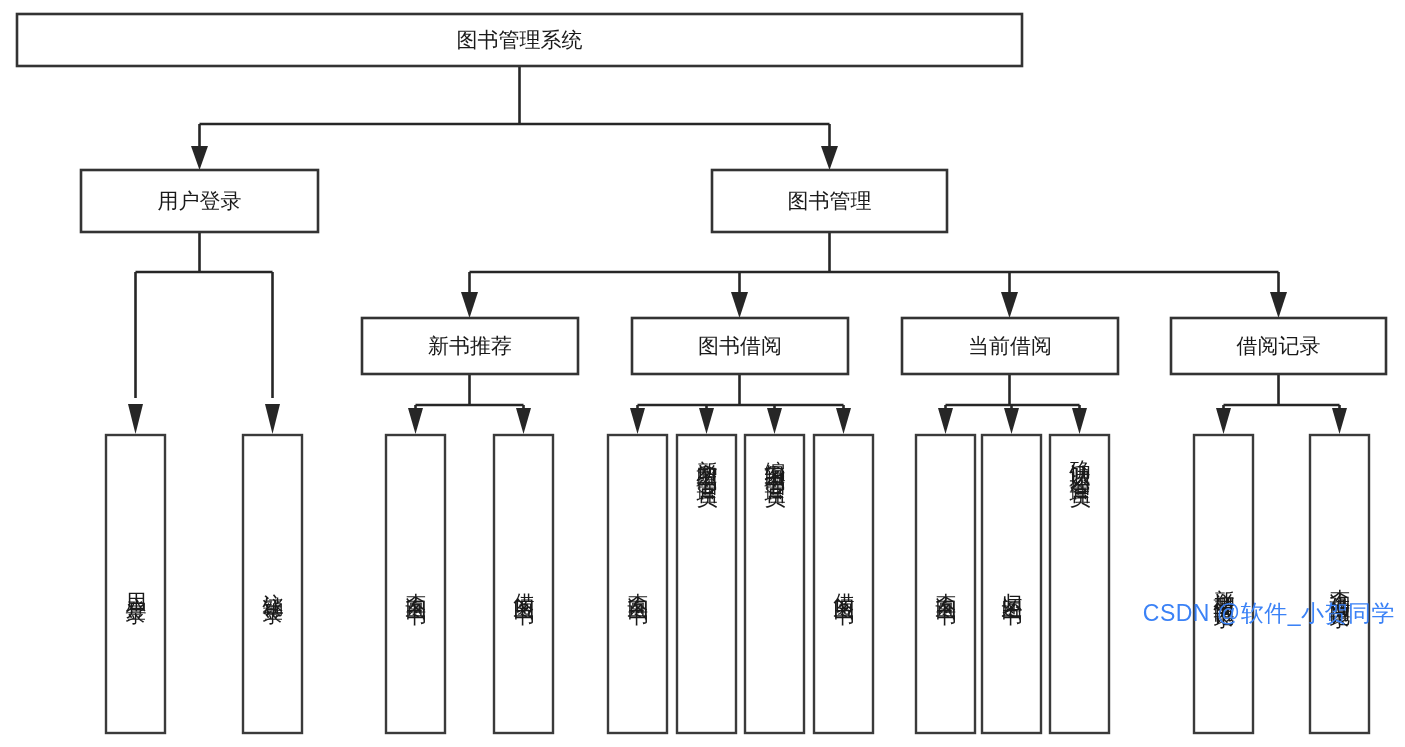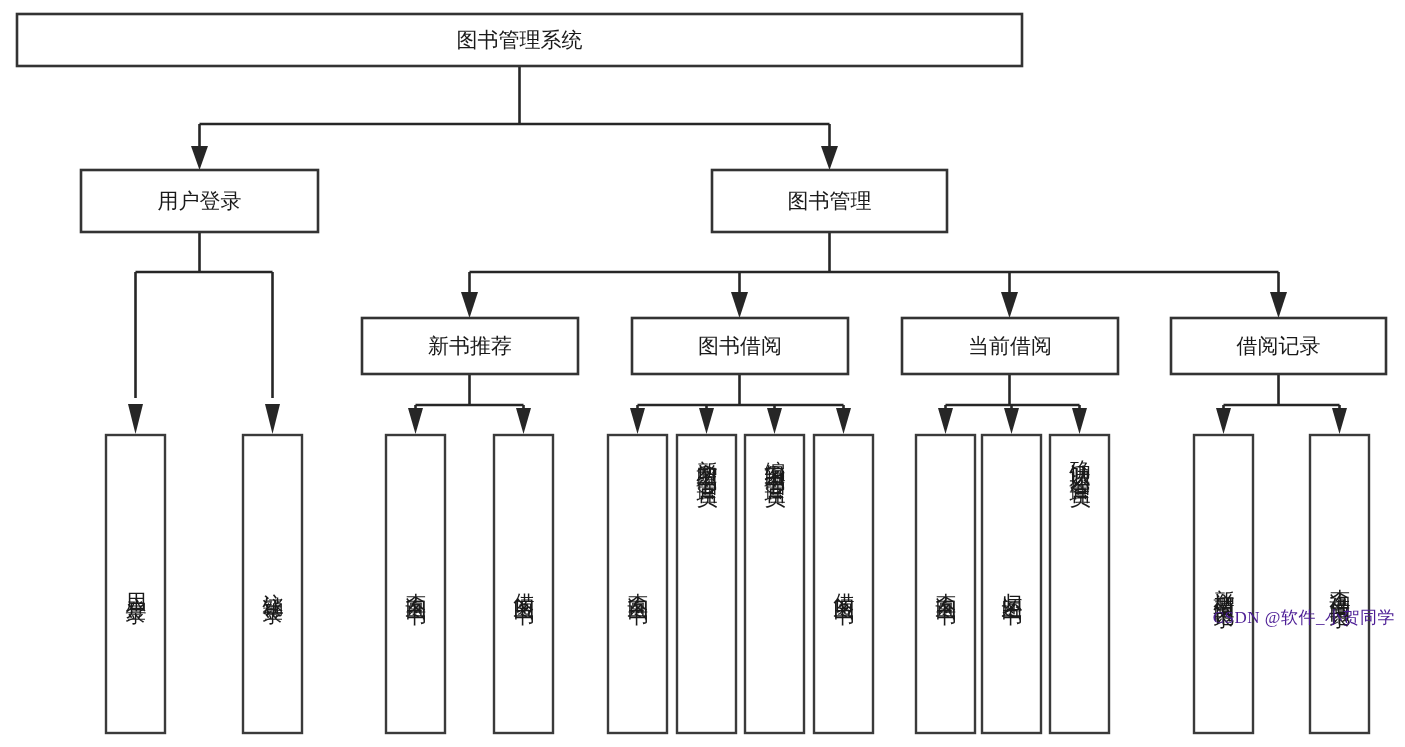--- a/index.html
+++ b/index.html
@@ -60,23 +60,23 @@
     line-height: 1.0;
     letter-spacing: 4px;
     color: #1a1a1a;
     white-space: nowrap;
     pointer-events: none;
   }
   .watermark {
     position: absolute;
     right: 10px;
     bottom: 6px;
-    font-family: Liberation Serif, serif;
-    font-size: 17px;
-    color: #4c1d95;
+    font-family: Liberation Sans, sans-serif;
+    font-size: 23px;
+    color: #3b82f6;
     letter-spacing: 0.5px;
     user-select: none;
   }
 </style>
 </head>
 <body>
 
 <div id="diagram-root">
 
   <svg width="1405" height="747" viewBox="0 0 1405 747">

